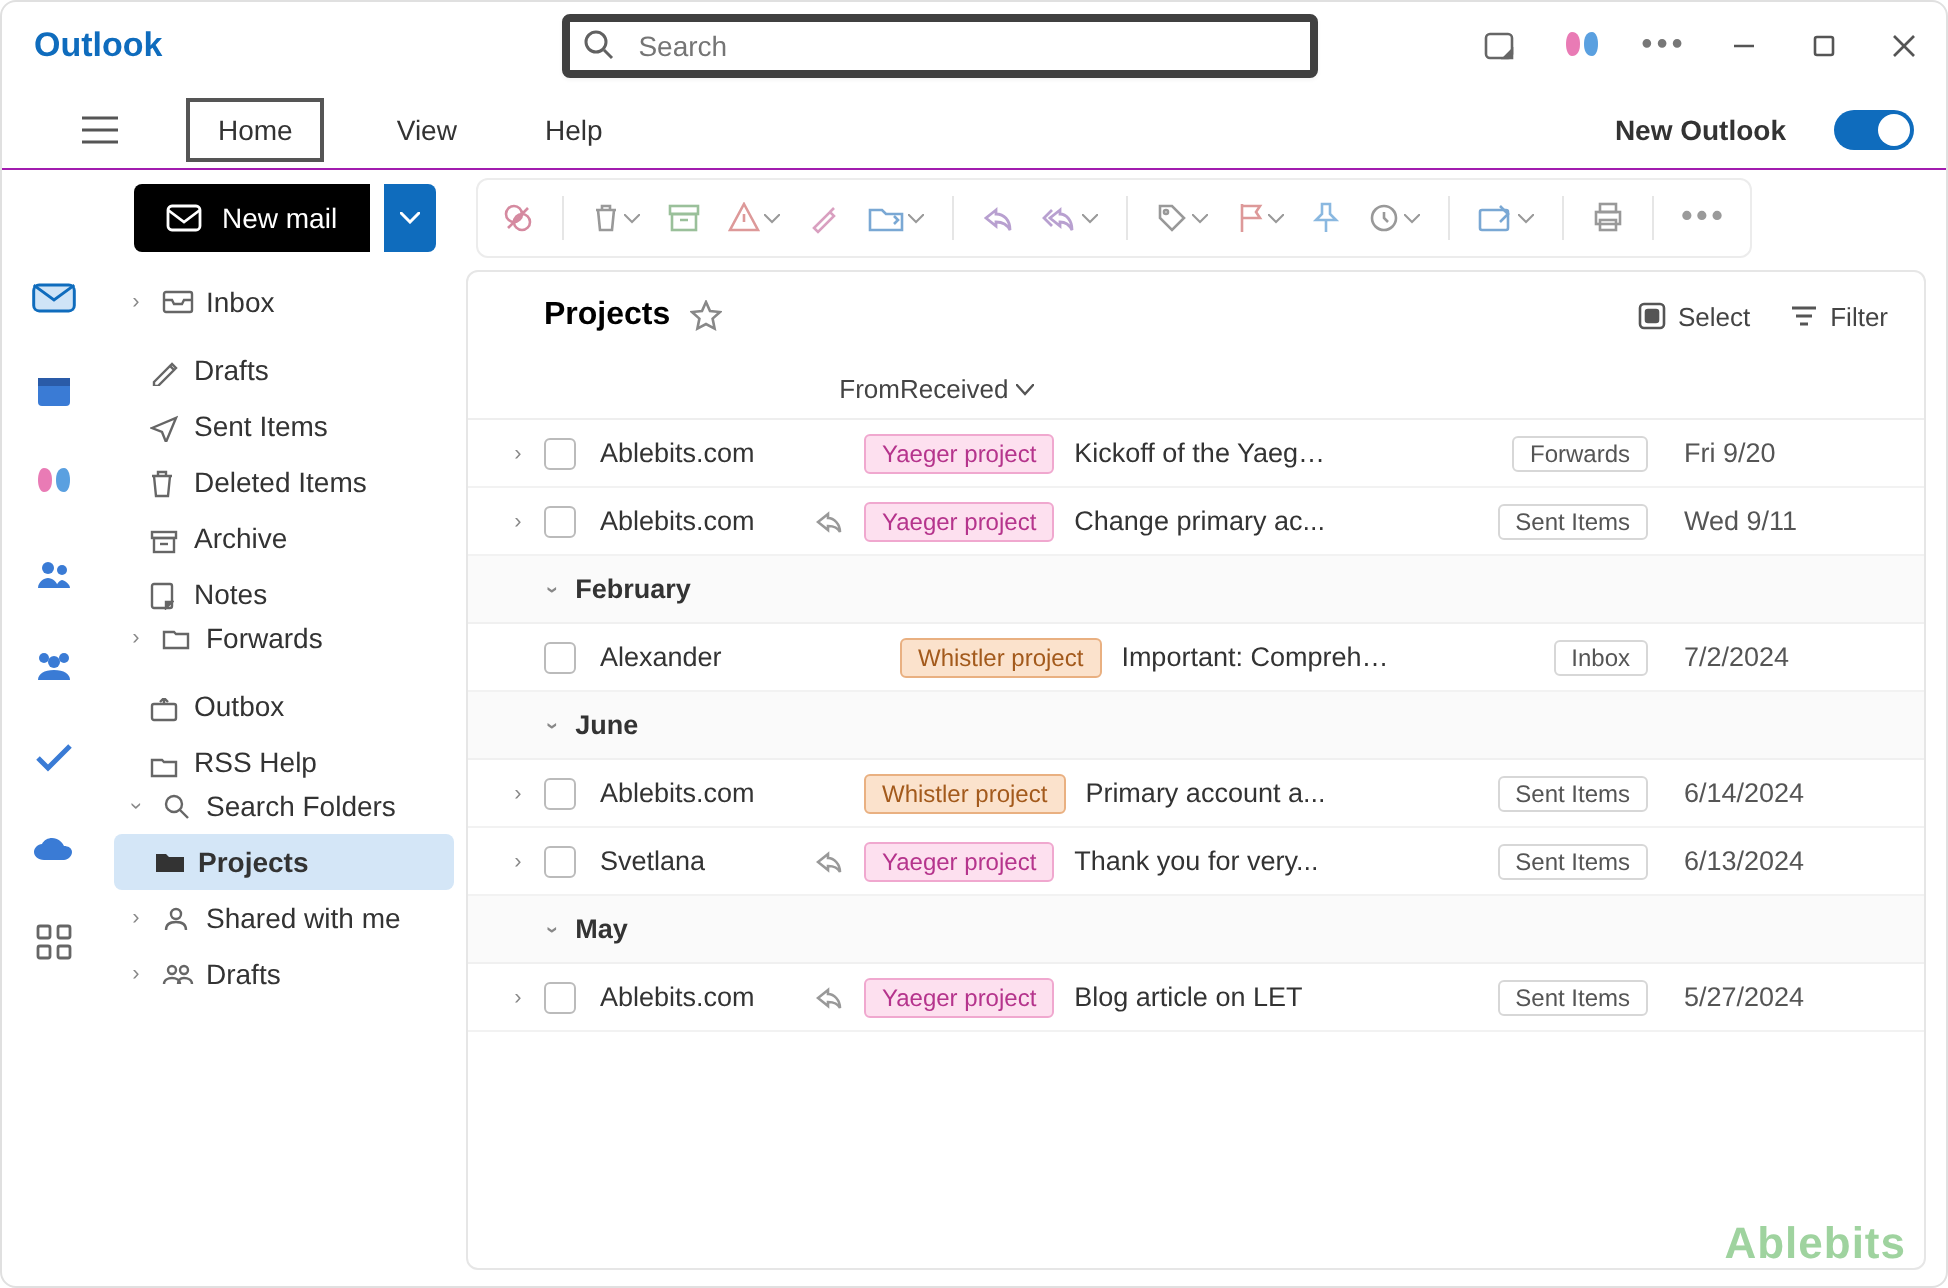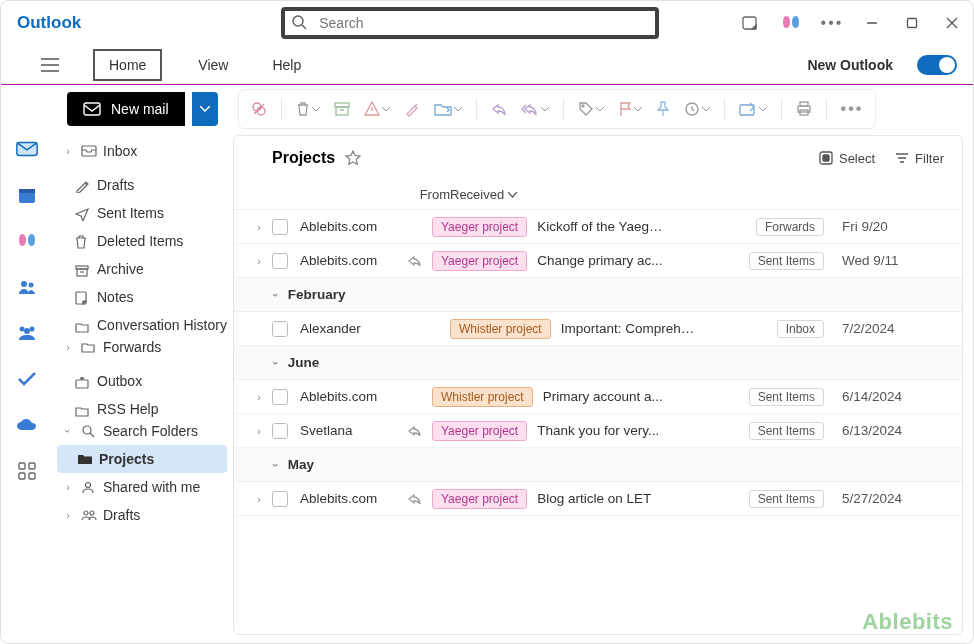--- a/index.html
+++ b/index.html
@@ -362,28 +362,20 @@
       </div>
     <div class="nav-item indent">
         <span class="icn">
           <svg width="12" height="14" fill="none" stroke="#666" stroke-width="1.2">
             <rect x="1" y="1" width="10" height="12" rx="1"></rect>
             <path d="M8 13l3-3h-3z" fill="#666"></path>
           </svg>
         </span>
         <span class="lbl">Notes</span>
       </div>
-    <div class="nav-item indent">
-        <span class="icn">
-          <svg width="14" height="12" fill="none" stroke="#666" stroke-width="1.2">
-            <path d="M1 3h5l1 1h6v7H1z"></path>
-          </svg>
-        </span>
-        <span class="lbl">Conversation History</span>
-      </div>
     <div class="nav-item">
         <span class="chev">›</span>
         <span class="icn">
           <svg width="14" height="12" fill="none" stroke="#666" stroke-width="1.2">
             <path d="M1 3h5l1 1h6v7H1z"></path>
           </svg>
         </span>
         <span class="lbl">Forwards</span>
       </div>
     <div class="nav-item indent">

